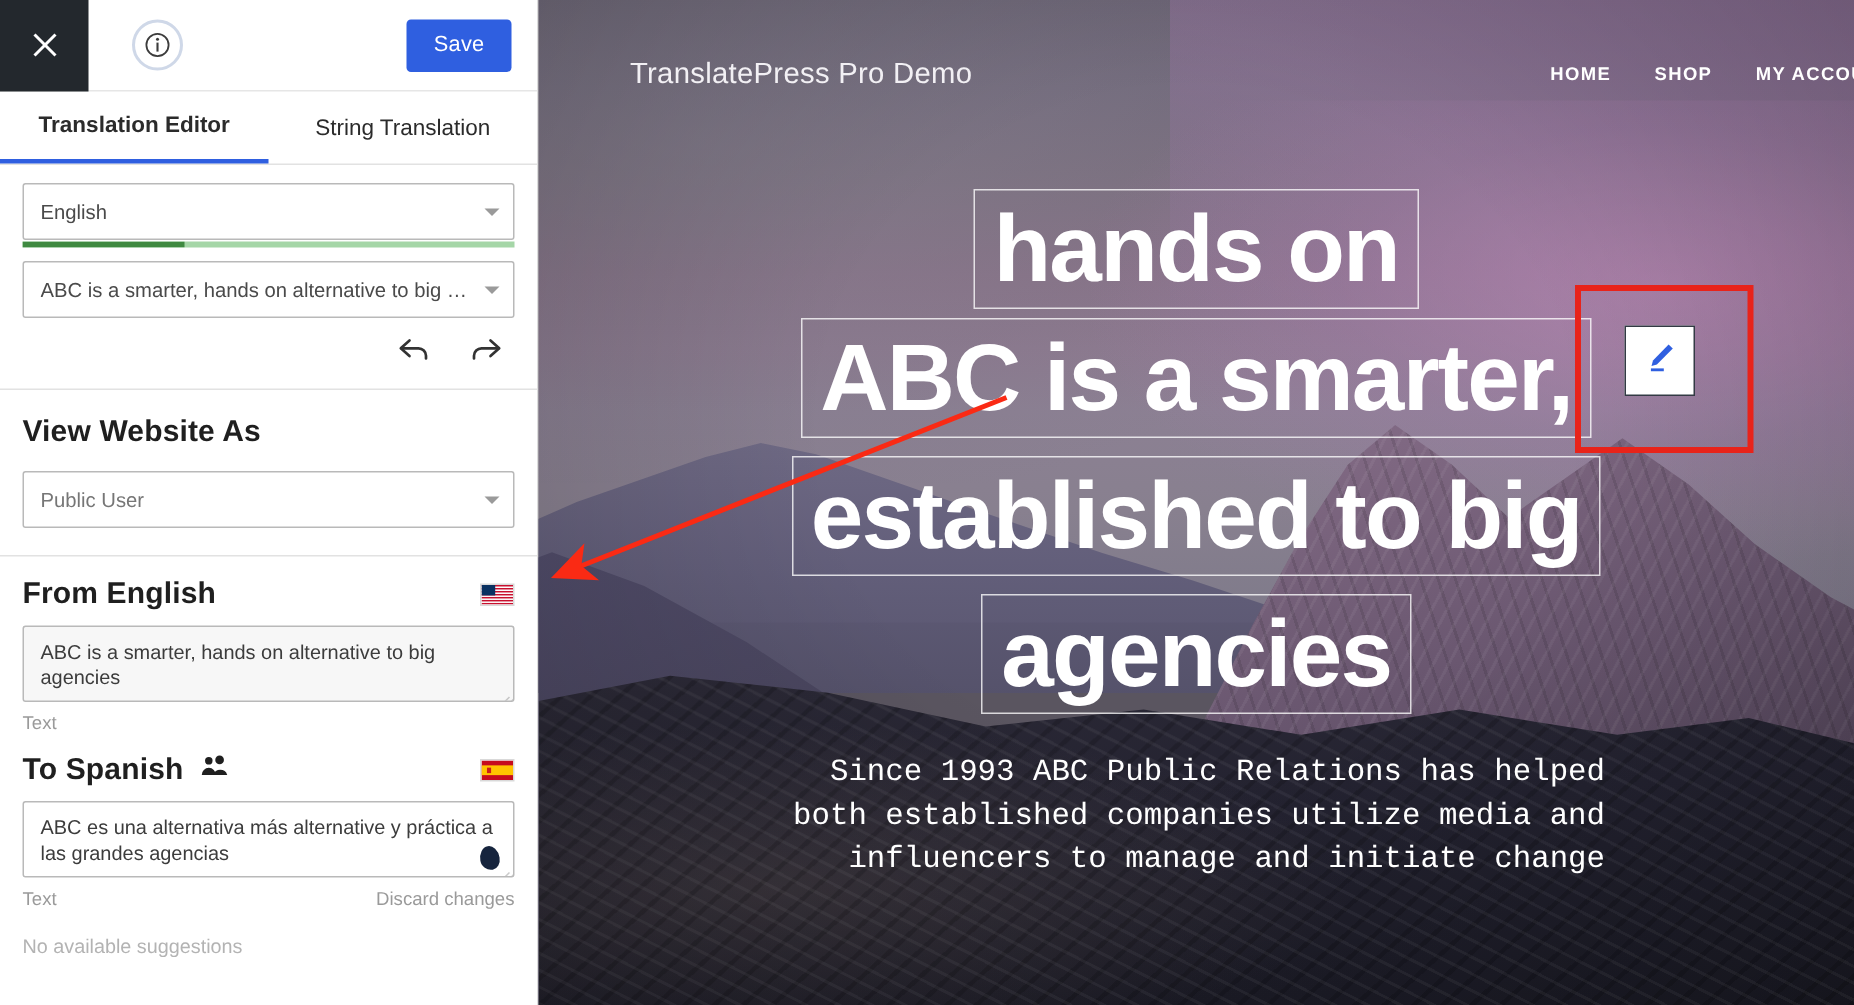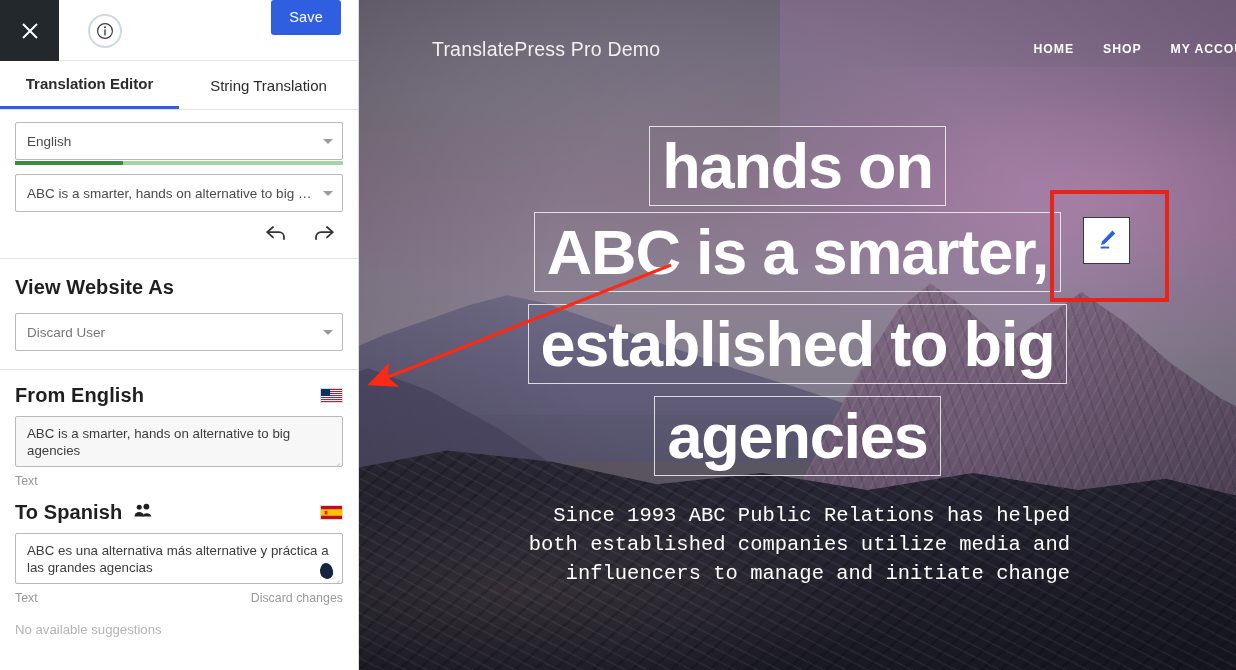--- a/index.html
+++ b/index.html
@@ -29,20 +29,21 @@
     box-sizing: border-box;
     flex: 0 0 359px;
     overflow: hidden;
   }
 
   
   .top-bar {
     position: relative;
     height: 61px;
     display: flex;
+    align-items: center;
     background: #ffffff;
     border-bottom: 1px solid #e6e6e6;
     box-sizing: border-box;
     gap: 10px;
   }
   .close-box {
     width: 59px;
     height: 61px;
     background: #23282d;
     display: flex;
@@ -302,21 +303,21 @@
       repeating-linear-gradient(-42deg, rgba(0,0,0,.16) 0 3px, rgba(0,0,0,0) 3px 13px),
       radial-gradient(ellipse at 18% 72%, rgba(120,104,96,.28) 0%, rgba(0,0,0,0) 38%);
   }
   .vignette {
     position:absolute; inset:0;
     background: radial-gradient(ellipse at 50% 42%, rgba(0,0,0,0) 40%, rgba(0,0,0,.20) 100%);
   }
 
   
   .site-header {
-    position:absolute; left:16px; right:0; top:0; height: 98px;
+    position:absolute; left:4px; right:0; top:0; height: 98px;
     display:flex; align-items:center;
   }
   .site-title {
     position:absolute; left: 57px; top: 38px;
     color: #f2f0f4;
     font-size: 19.5px;
     letter-spacing: .2px;
   }
   .site-nav {
     position:absolute; right: -8px; top: 42px;
@@ -454,21 +455,21 @@
           <path d="M21.4 9.2 H10 a5 5 0 0 0 -5 5 V16" fill="none" stroke="#333" stroke-width="1.8" stroke-linecap="round"></path>
         </svg>
       </span>
     </div>
 
     <div class="divider"></div>
 
     <div class="sec" style="padding-top:17px; padding-bottom:18px;">
       <div class="sec-label">View Website As</div>
       <div class="select-box" style="margin-top:14px;">
-        <span class="sel-text" style="color:#767676;">Discard User</span>
+        <span class="sel-text" style="color:#767676;">Public User</span>
         <span class="caret"></span>
       </div>
     </div>
 
     <div class="divider"></div>
 
     <div class="sec" style="padding-top:14px;">
       <div class="row-head">
         <span class="sec-label">From English</span>
         <span>

